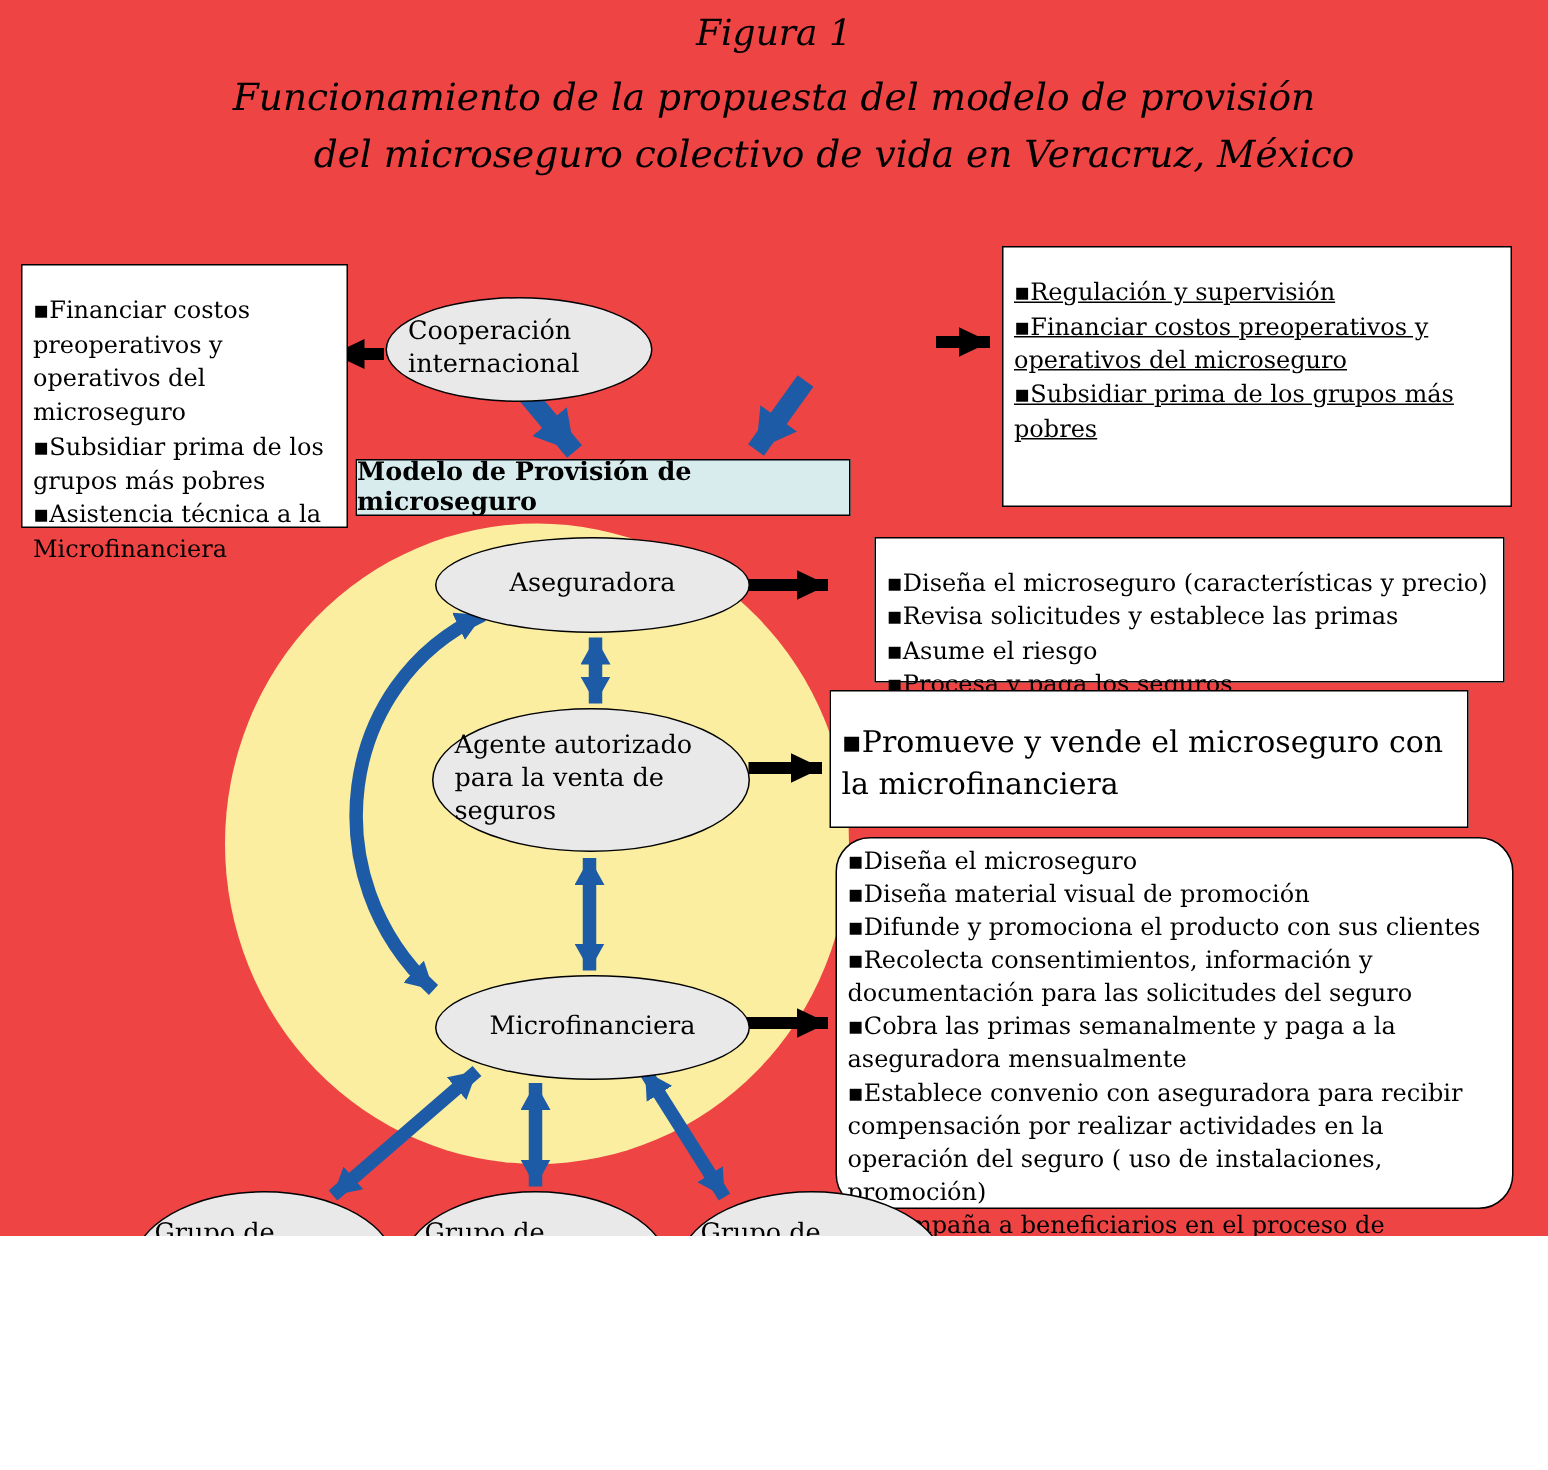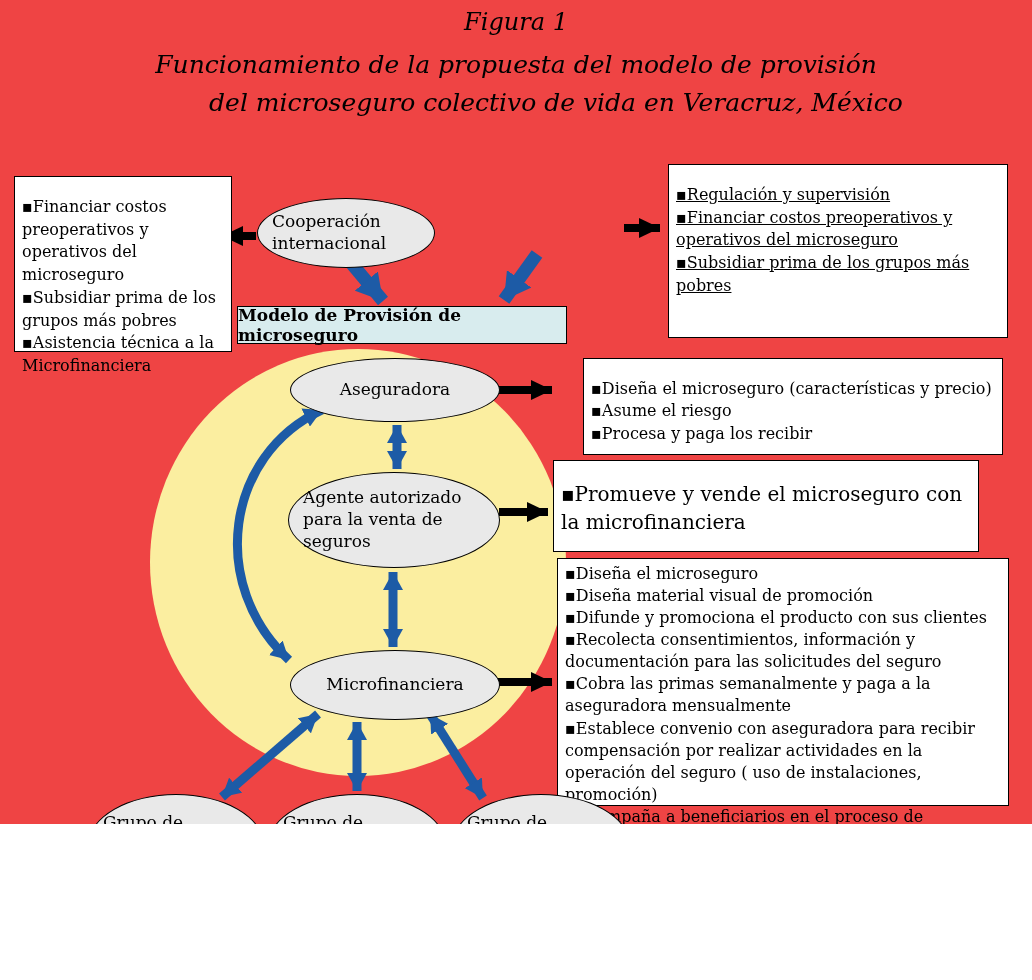--- a/index.html
+++ b/index.html
@@ -40,21 +40,21 @@
   .rule{position:absolute;left:14px;right:14px;border-top:2.6px solid #000;z-index:3;}
   #rule-upper{top:904px;}
   #rule-bottom{top:974px;}
   #source-note{position:absolute;left:122px;top:928px;font-size:26px;z-index:3;}
 
   
   #box-top-left{left:14px;top:176px;width:218px;height:176px;}
   #box-top-right{left:668px;top:164px;width:340px;height:174px;text-decoration:underline;}
   #box-aseguradora{left:557px;top:358px;width:420px;height:97px;font-size:16px;line-height:1.4;margin-left:26px;}
   #box-agente{left:553px;top:460px;width:426px;height:92px;font-size:20px;line-height:1.4;}
-  #box-micro{left:557px;top:558px;width:452px;height:248px;font-size:16px;line-height:1.38;padding:4px 7px;}
+  #box-micro{left:557px;top:558px;width:452px;height:248px;font-size:16px;line-height:1.38;padding:4px 7px;border-radius:23px;}
 
   
   #el-cooperacion{left:257px;top:198px;width:178px;height:70px;}
   #el-gobierno{left:455px;top:194px;width:170px;height:66px;}
   #el-aseguradora{left:290px;top:358px;width:210px;height:64px;}
   #el-agente{left:288px;top:472px;width:212px;height:96px;}
   #el-micro{left:290px;top:650px;width:210px;height:70px;}
   #el-grupo1{left:88px;top:794px;width:176px;height:102px;}
   #el-grupo2{left:268px;top:794px;width:178px;height:102px;}
   #el-grupo3{left:452px;top:794px;width:178px;height:102px;}
@@ -128,22 +128,23 @@
   </div>
   <div class="ellipse" id="el-agente">
     <span>Agente autorizado para la venta de seguros</span>
   </div>
   <div class="ellipse" id="el-micro">
     <span>Microfinanciera</span>
   </div>
 
   <div class="tbox" id="box-aseguradora">
     <div class="bi">▪Diseña el microseguro (características y precio)</div>
+    <div class="bi">▪Revisa solicitudes y establece las primas</div>
     <div class="bi">▪Asume el riesgo</div>
-    <div class="bi">▪Procesa y paga los recibir</div>
+    <div class="bi">▪Procesa y paga los seguros</div>
   </div>
 
   <div class="tbox" id="box-agente">
     <div class="bi">▪Promueve y vende el microseguro con la microfinanciera</div>
   </div>
 
   <div class="tbox" id="box-micro">
     <div class="bi">▪Diseña el microseguro</div>
     <div class="bi">▪Diseña material visual de promoción</div>
     <div class="bi">▪Difunde y promociona el producto con sus clientes</div>

